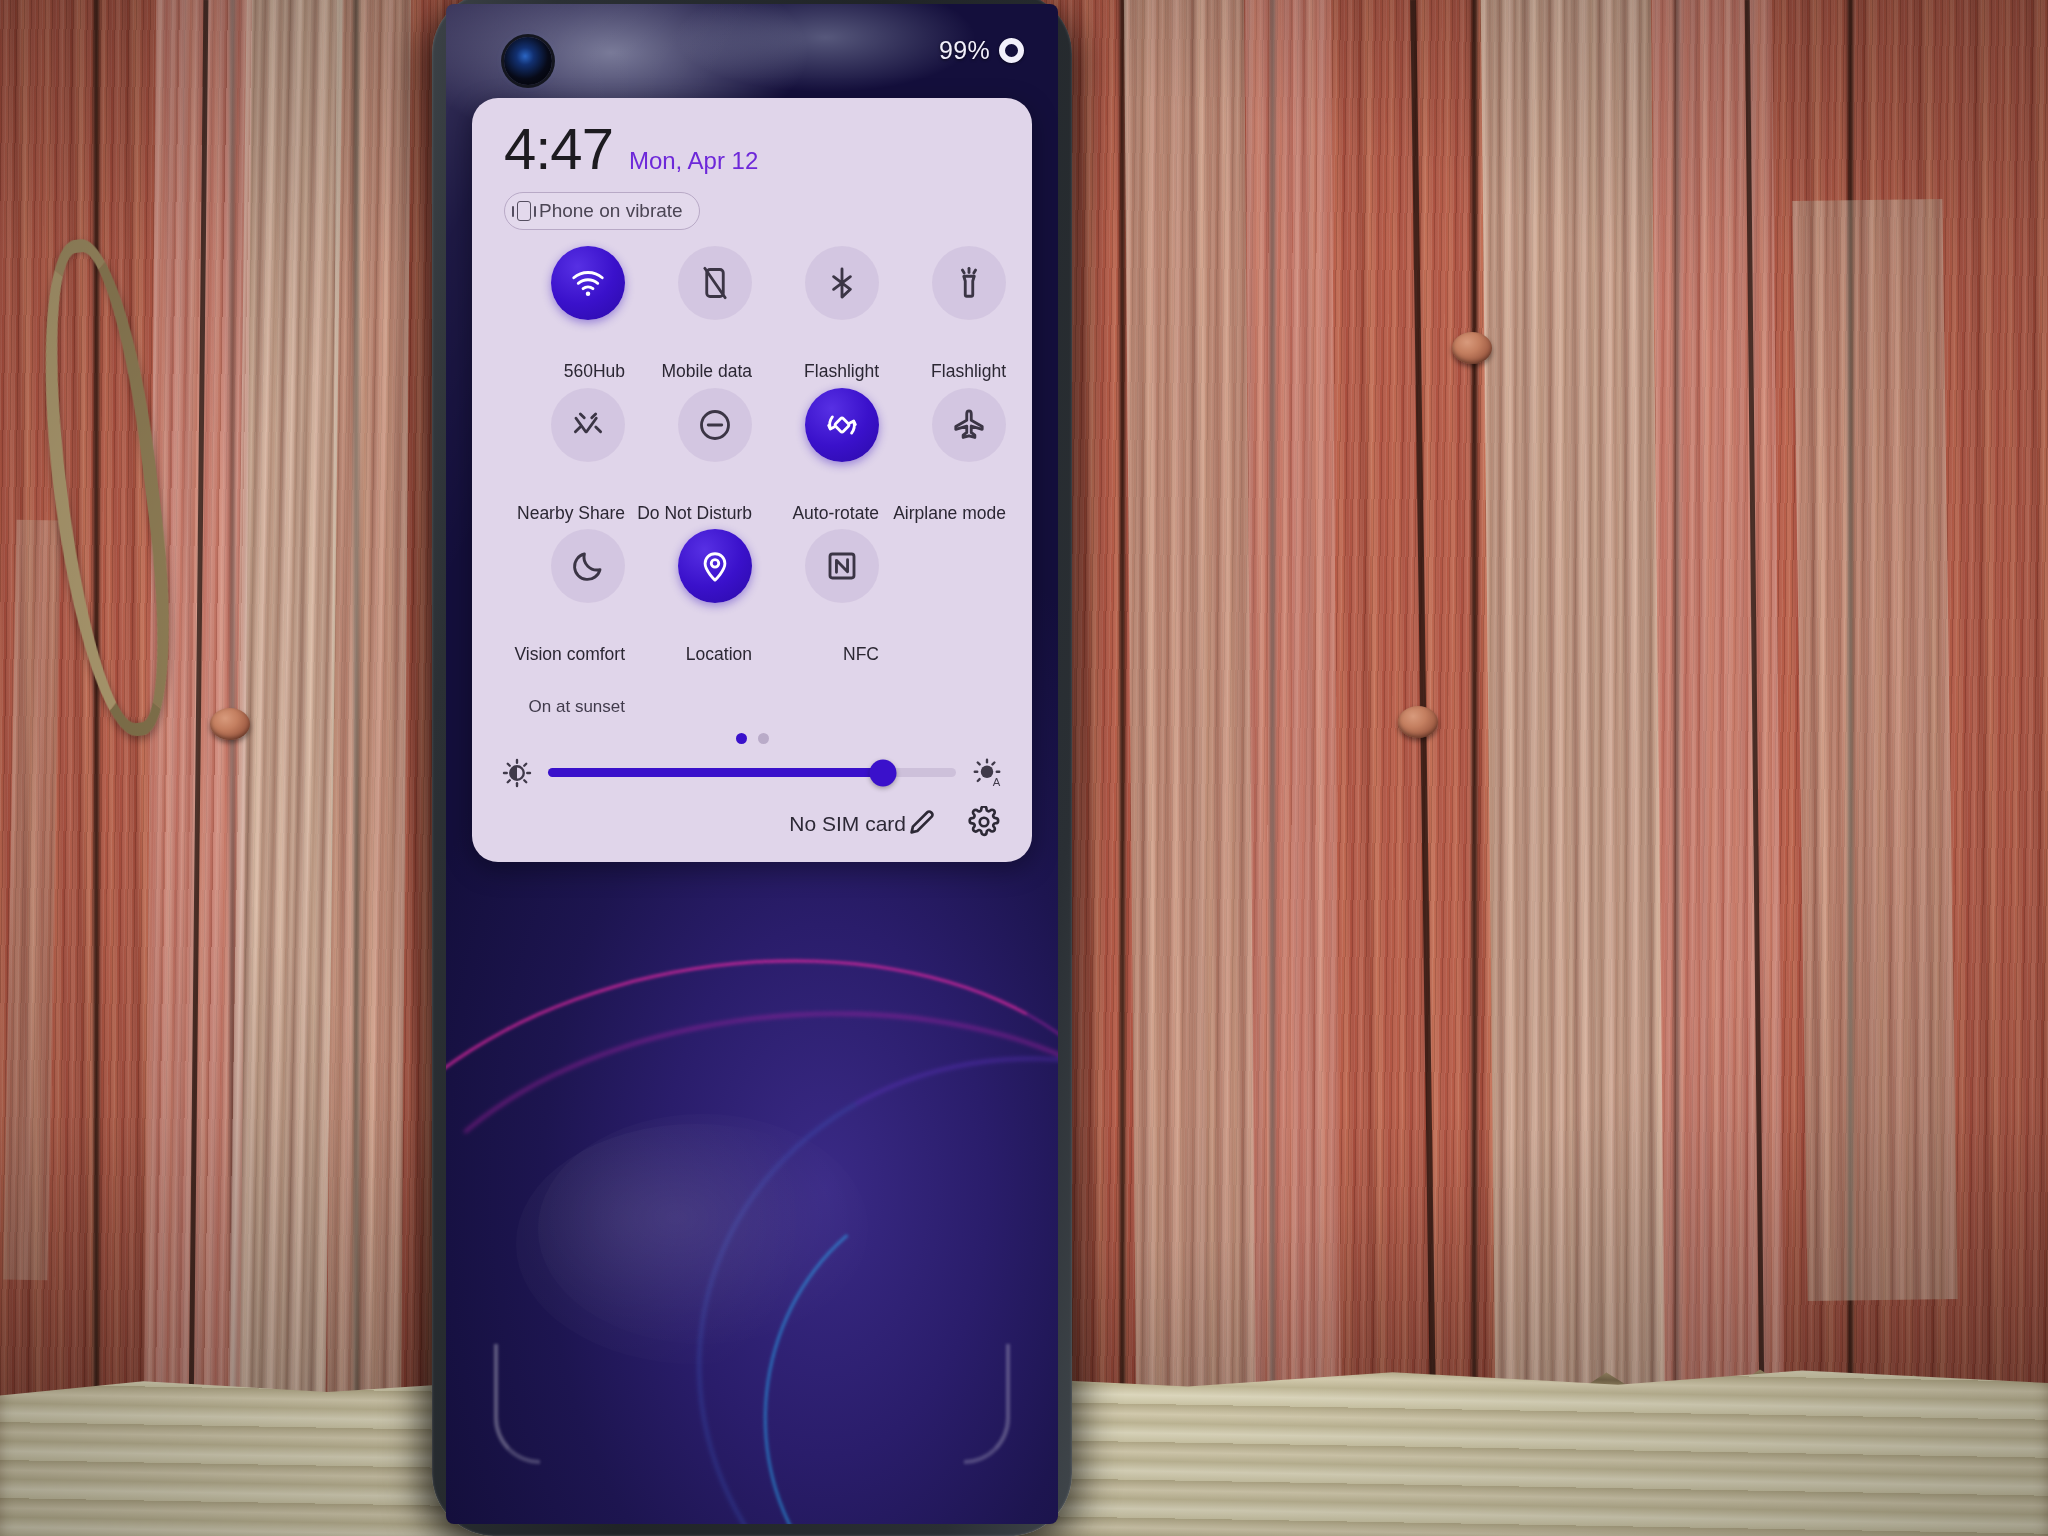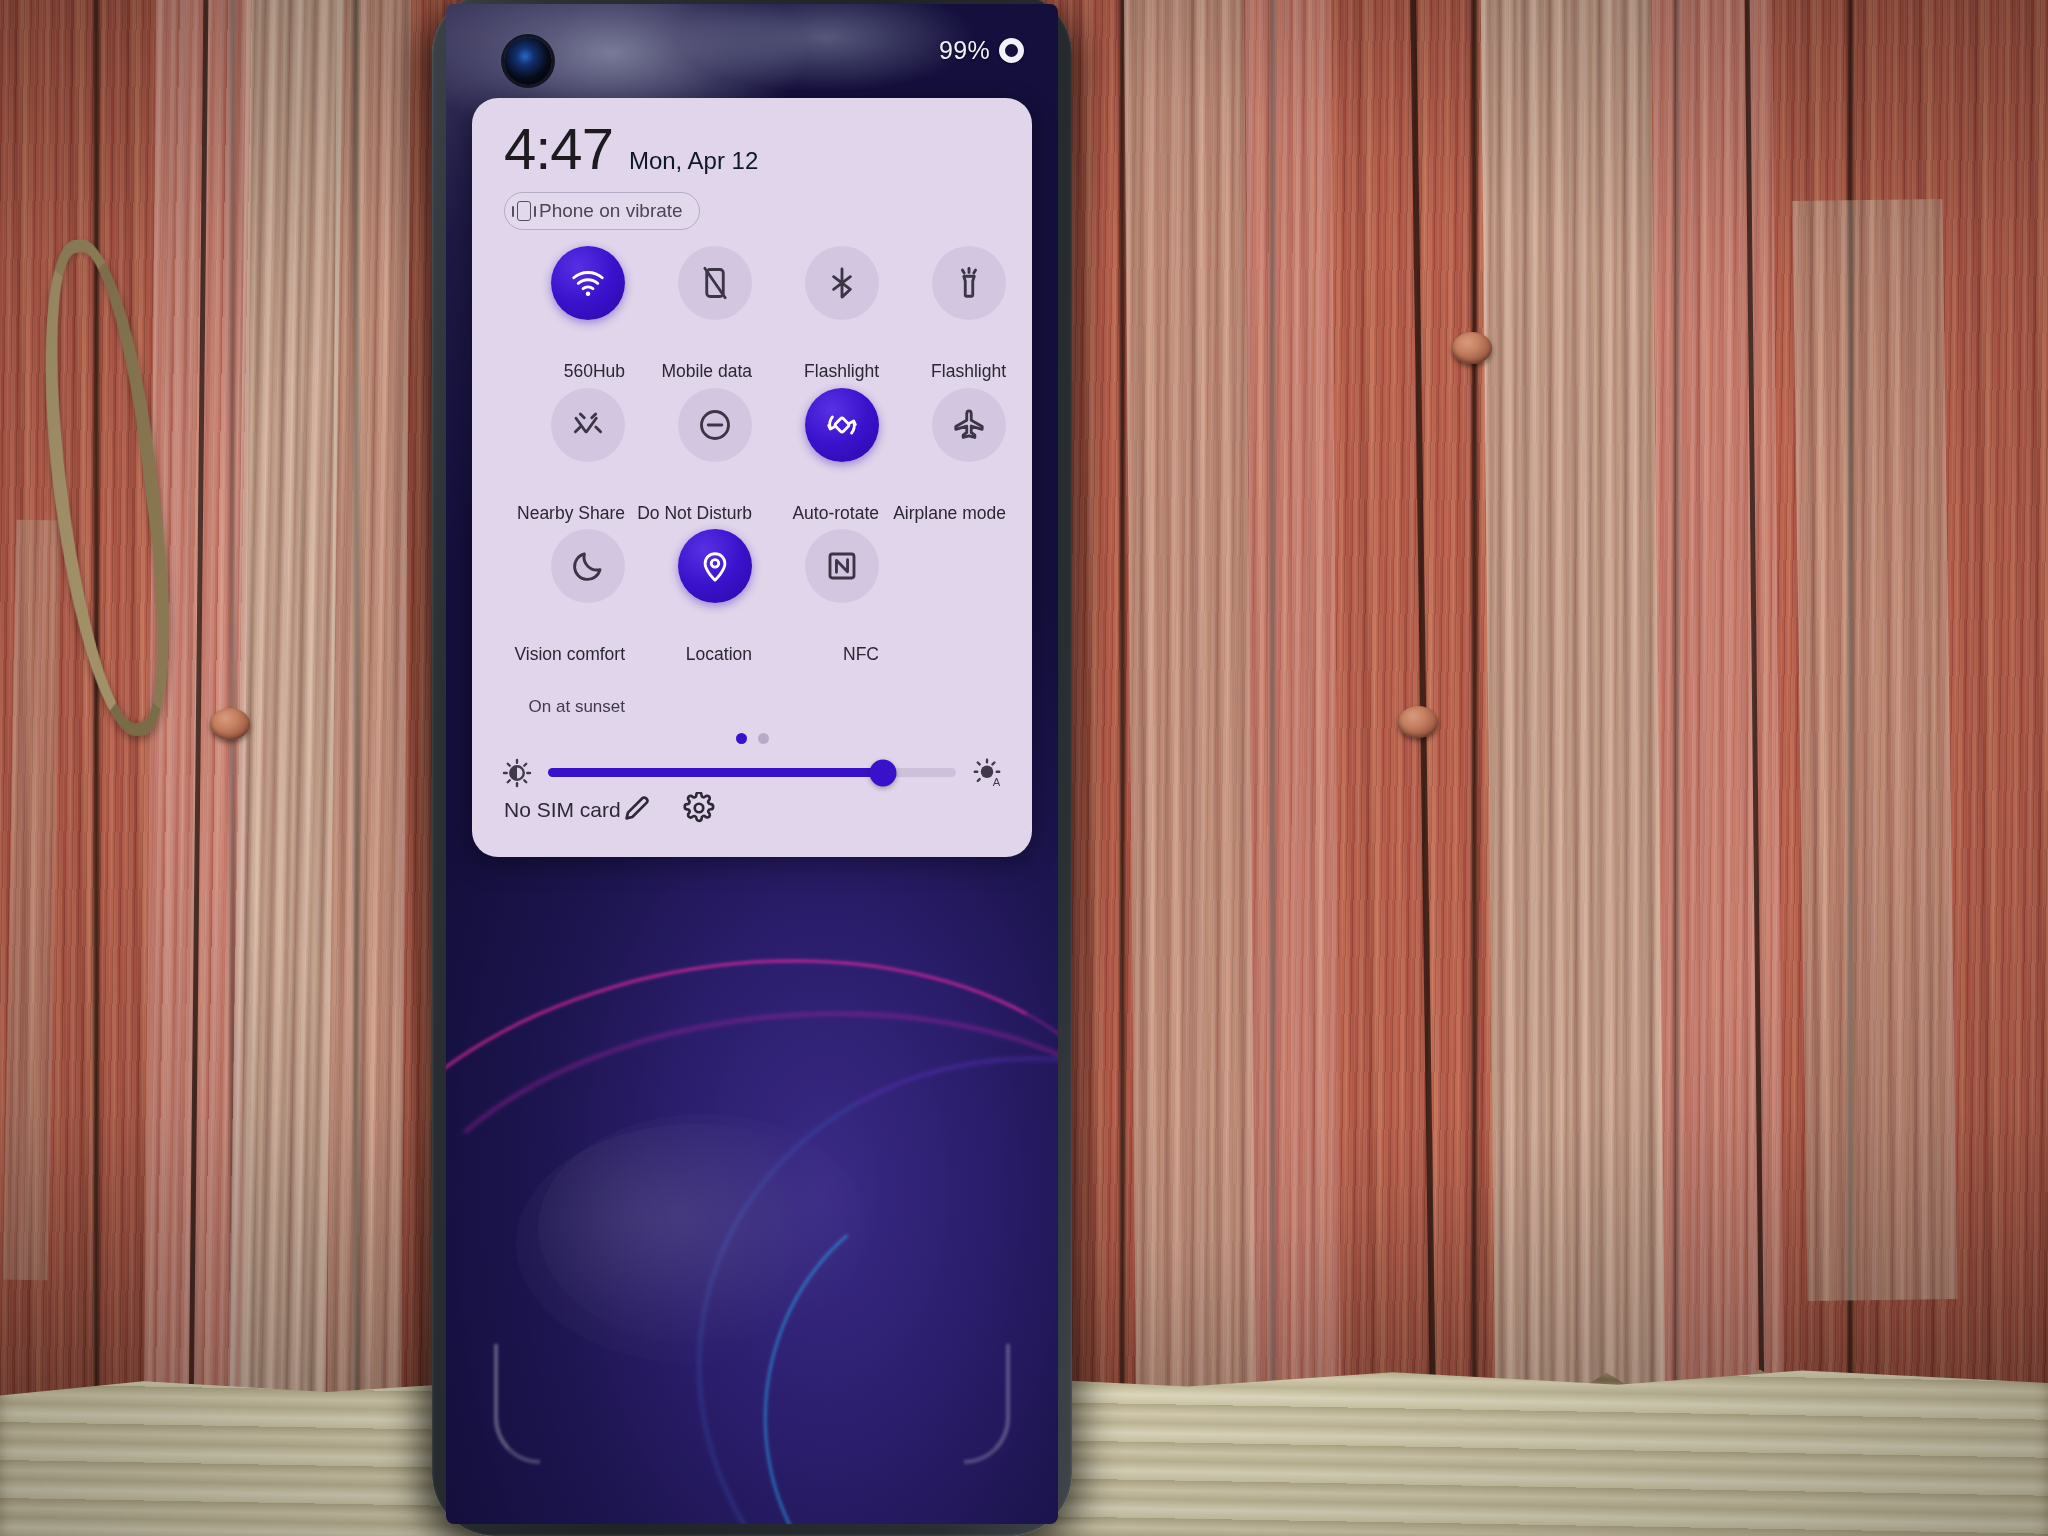--- a/index.html
+++ b/index.html
@@ -166,21 +166,21 @@
   
   #qs-panel{
     position:absolute; left:26px; top:94px; width:560px;
     background:#e0d5ea; border-radius:26px;
     padding:22px 26px 0 26px;
     box-shadow:0 8px 26px rgba(0,0,0,0.35);
     z-index:4;
   }
   #qs-header{ display:flex; align-items:baseline; gap:16px; padding-left:6px; }
   #qs-clock{ font-size:58px; color:#1d1b20; font-weight:400; letter-spacing:-1px; line-height:1; }
-  #qs-date{ font-size:24px; color:#0f172a; }
+  #qs-date{ font-size:24px; color:#6d28d9; }
 
   #vibrate-chip{
     display:inline-flex; align-items:center; gap:8px;
     margin:14px 0 0 6px; padding:7px 16px 7px 12px;
     border:1.6px solid #b8a9c6; border-radius:20px;
     font-size:19px; color:#4b4554; background:rgba(255,255,255,0.10);
   }
   .vib-glyph{ position:relative; width:14px; height:20px;
     border:1.8px solid #554e60; border-radius:3px; }
   .vib-glyph::before, .vib-glyph::after{
@@ -230,22 +230,22 @@
     position:absolute; top:50%; width:27px; height:27px; border-radius:50%;
     background:#3a11cb; transform:translate(-50%,-50%);
     box-shadow:0 2px 5px rgba(0,0,0,0.30);
   }
   .bright-ic{ width:30px; height:30px; flex:none; }
   .bright-ic svg{ width:30px; height:30px; }
   .bs{ stroke:#3f3949; fill:none; stroke-width:1.9; stroke-linecap:round; }
   .bf{ fill:#3f3949; }
 
   #qs-footer{
-    display:flex; align-items:center; justify-content:flex-start;
-    margin-top:4px; padding:0 6px 29px 6px;
+    display:flex; align-items:center; justify-content:flex-end;
+    margin-top:18px; padding:0 6px 20px 6px;
   }
   #sim-text{ font-size:21px; color:#2d2936; }
   #footer-actions{ display:flex; align-items:center; gap:30px; }
   #footer-actions svg{ width:32px; height:32px; }
   .fa{ stroke:#2d2936; fill:none; stroke-width:2; stroke-linecap:round; stroke-linejoin:round; }
 </style>
 </head>
 <body>
 
 <div id="scene">

